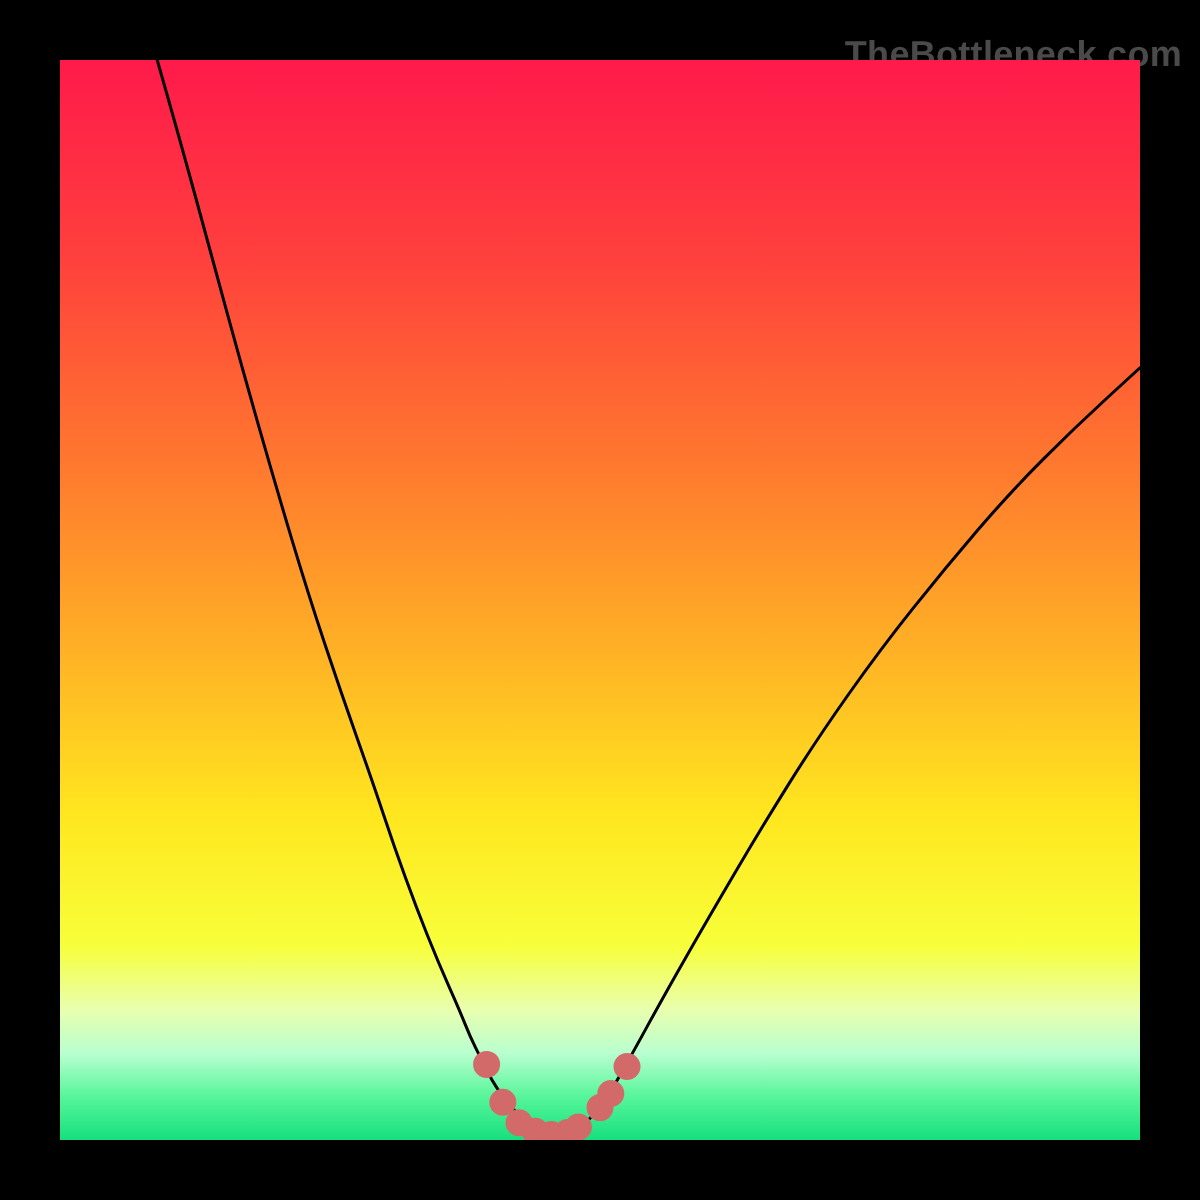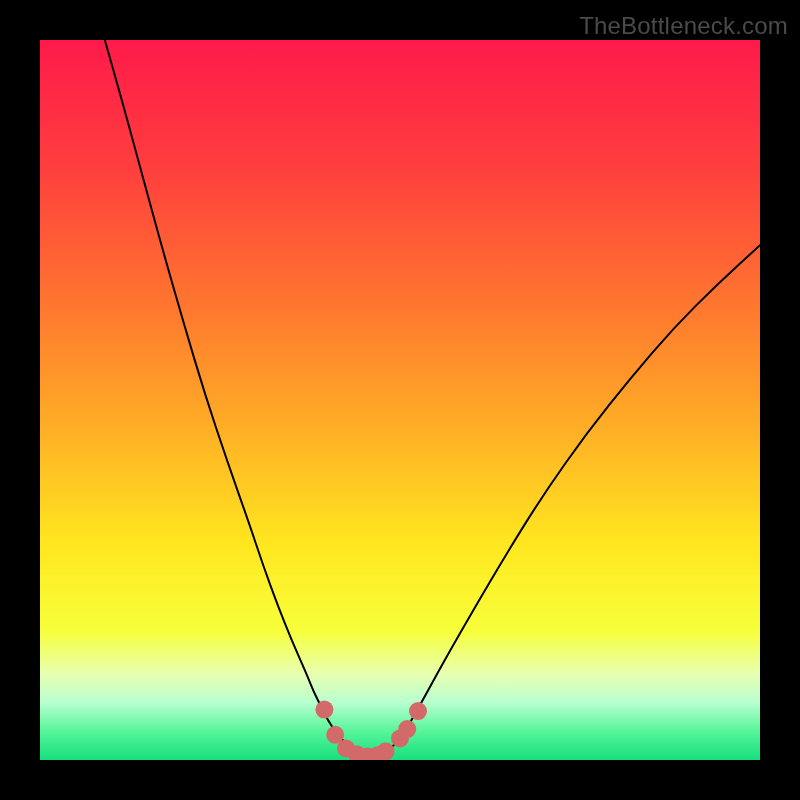--- a/index.html
+++ b/index.html
@@ -21,25 +21,25 @@
   }
   .plot-area {
     position: absolute;
     left: 40px;
     top: 40px;
     width: 720px;
     height: 720px;
   }
   .watermark {
     position: absolute;
-    top: 12px;
+    top: 23px;
     right: 12px;
     color: #4a4a4a;
     font-size: 24px;
-    font-weight: 400;
+    font-weight: 700;
     letter-spacing: 0.2px;
     user-select: none;
   }
   svg { display: block; }
 </style>
 </head>
 <body>
 
 <div class="frame">
   <div class="watermark">TheBottleneck.com</div>

